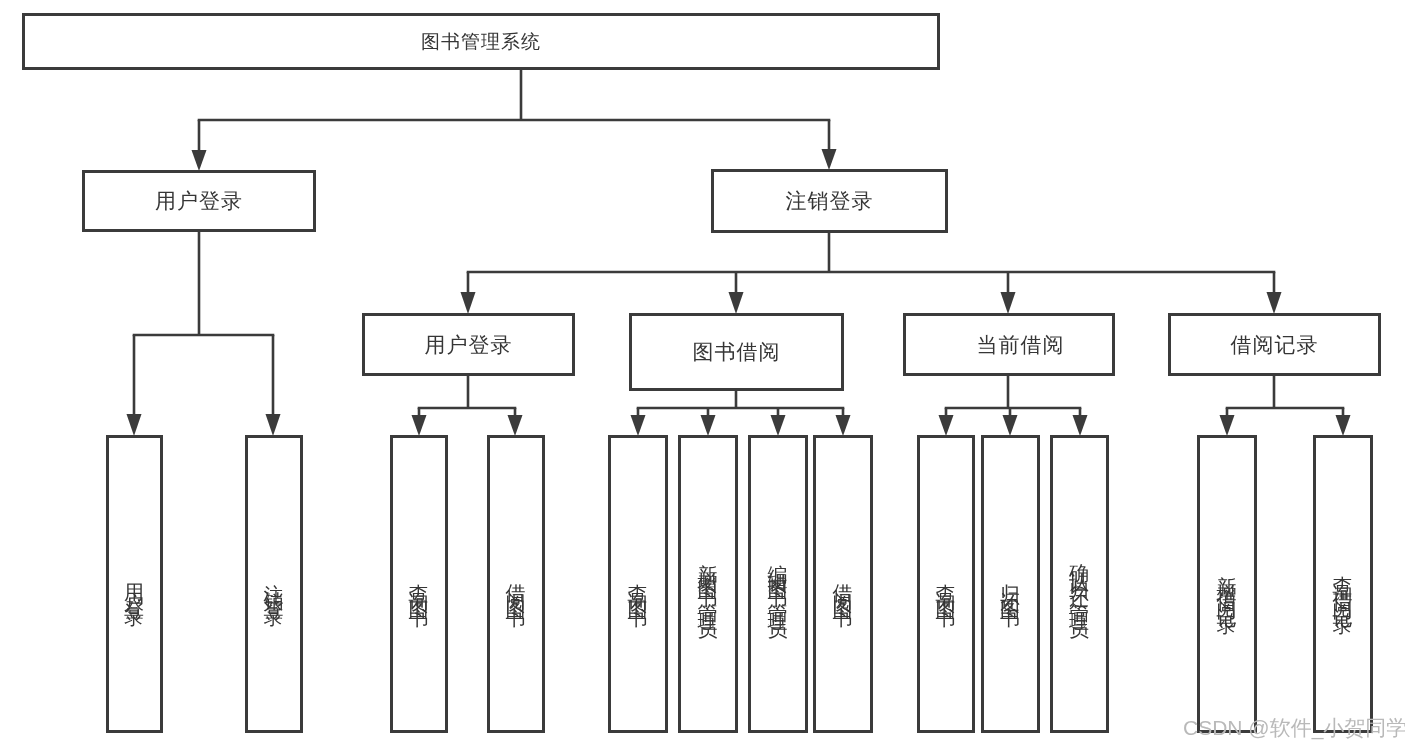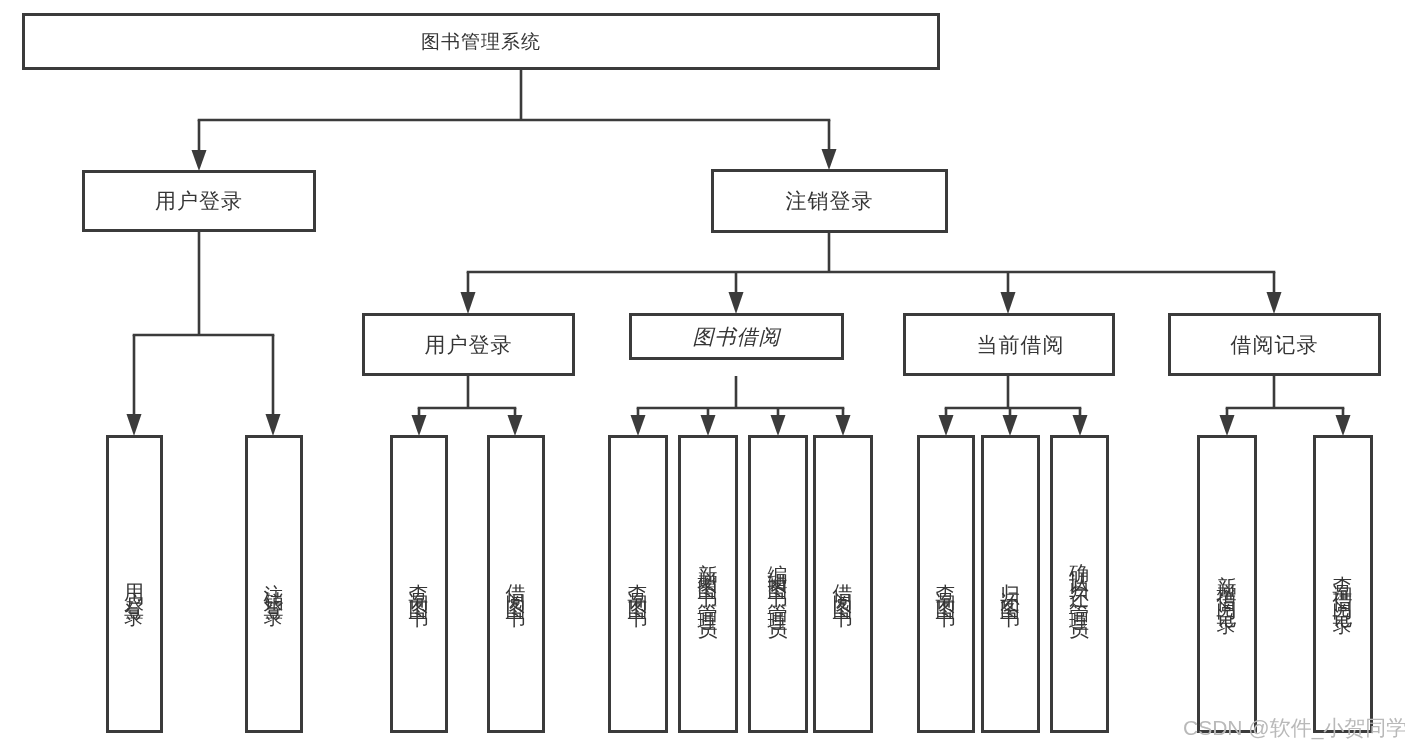--- a/index.html
+++ b/index.html
@@ -154,21 +154,21 @@
   <div class="hbox" style="left:82px; top:170px; width:234px; height:62px;">
     <span>用户登录</span>
   </div>
   <div class="hbox" style="left:711px; top:169px; width:237px; height:64px;">
     <span>注销登录</span>
   </div>
 
   <div class="hbox" style="left:362px; top:313px; width:213px; height:63px;">
     <span>用户登录</span>
   </div>
-  <div class="hbox" style="left:629px; top:313px; width:215px; height:47px;font-style:italic;">
+  <div class="hbox" style="left:629px; top:313px; width:215px; height:78px;">
     <span>图书借阅</span>
   </div>
   <div class="hbox" style="left:903px; top:313px; width:212px; height:63px;padding-left:23px;">
     <span>当前借阅</span>
   </div>
   <div class="hbox" style="left:1168px; top:313px; width:213px; height:63px;">
     <span>借阅记录</span>
   </div>
 
   <div class="vbox" style="left:106px; width:57px;">

